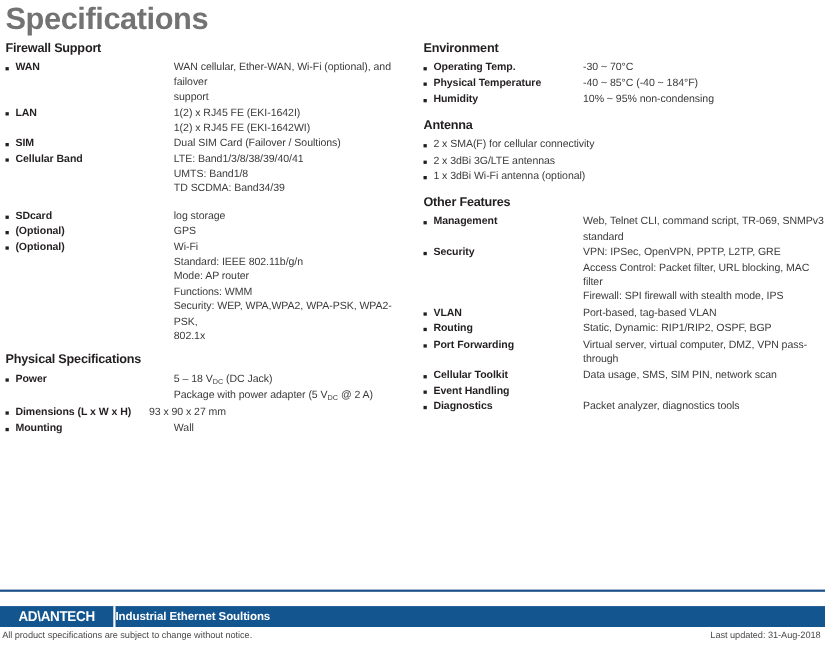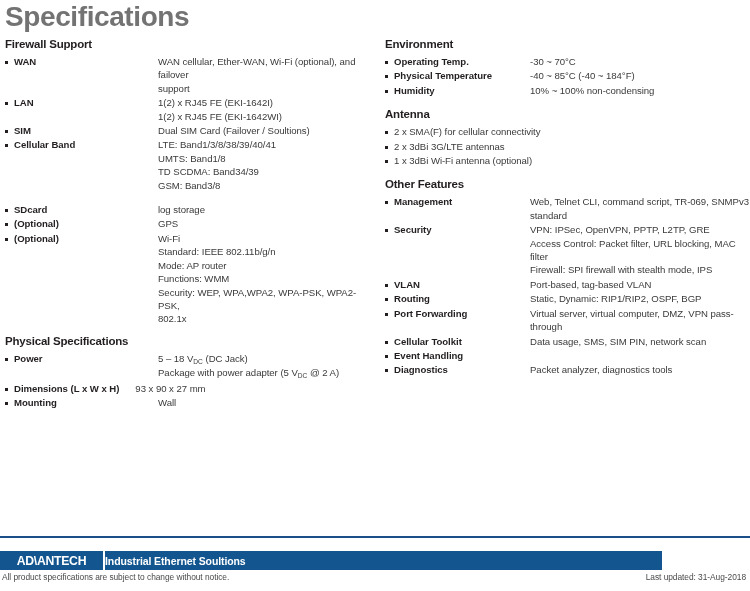--- a/index.html
+++ b/index.html
@@ -111,21 +111,21 @@
     left: 0;
     top: 536px;
     width: 750px;
     height: 2px;
     background: #1b4f8a;
   }
   .footer-bar {
     position: absolute;
     left: 0;
     top: 551px;
-    width: 662px;
+    width: 750px;
     height: 19px;
     background: #12558f;
     display: flex;
     align-items: center;
   }
   .logo {
     width: 103px;
     flex: 0 0 103px;
     text-align: center;
     font-size: 13px;
@@ -203,21 +203,20 @@
       </div>
       <div class="spec-row">
         <div class="bullet">
           <i></i>
         </div>
         <div class="spec-label">Cellular Band</div>
         <div class="spec-value">
           <span class="line">LTE: Band1/3/8/38/39/40/41</span>
           <span class="line">UMTS: Band1/8</span>
           <span class="line">TD SCDMA: Band34/39</span>
-          <span class="line">GSM: Band3/8</span>
         </div>
       </div>
     </div>
     <div class="section tight">
       <div class="spec-row">
         <div class="bullet">
           <i></i>
         </div>
         <div class="spec-label">SDcard</div>
         <div class="spec-value">
@@ -300,21 +299,21 @@
         <div class="spec-value">
           <span class="line">-40 ~ 85°C (-40 ~ 184°F)</span>
         </div>
       </div>
       <div class="spec-row">
         <div class="bullet">
           <i></i>
         </div>
         <div class="spec-label">Humidity</div>
         <div class="spec-value">
-          <span class="line">10% ~ 100% non-condensing</span>
+          <span class="line">10% ~ 95% non-condensing</span>
         </div>
       </div>
     </div>
     <div class="section">
       <div class="section-head">Antenna</div>
       <div class="spec-row plain-row">
         <div class="bullet">
           <i></i>
         </div>
         <div class="spec-label">2 x SMA(F) for cellular connectivity</div>

